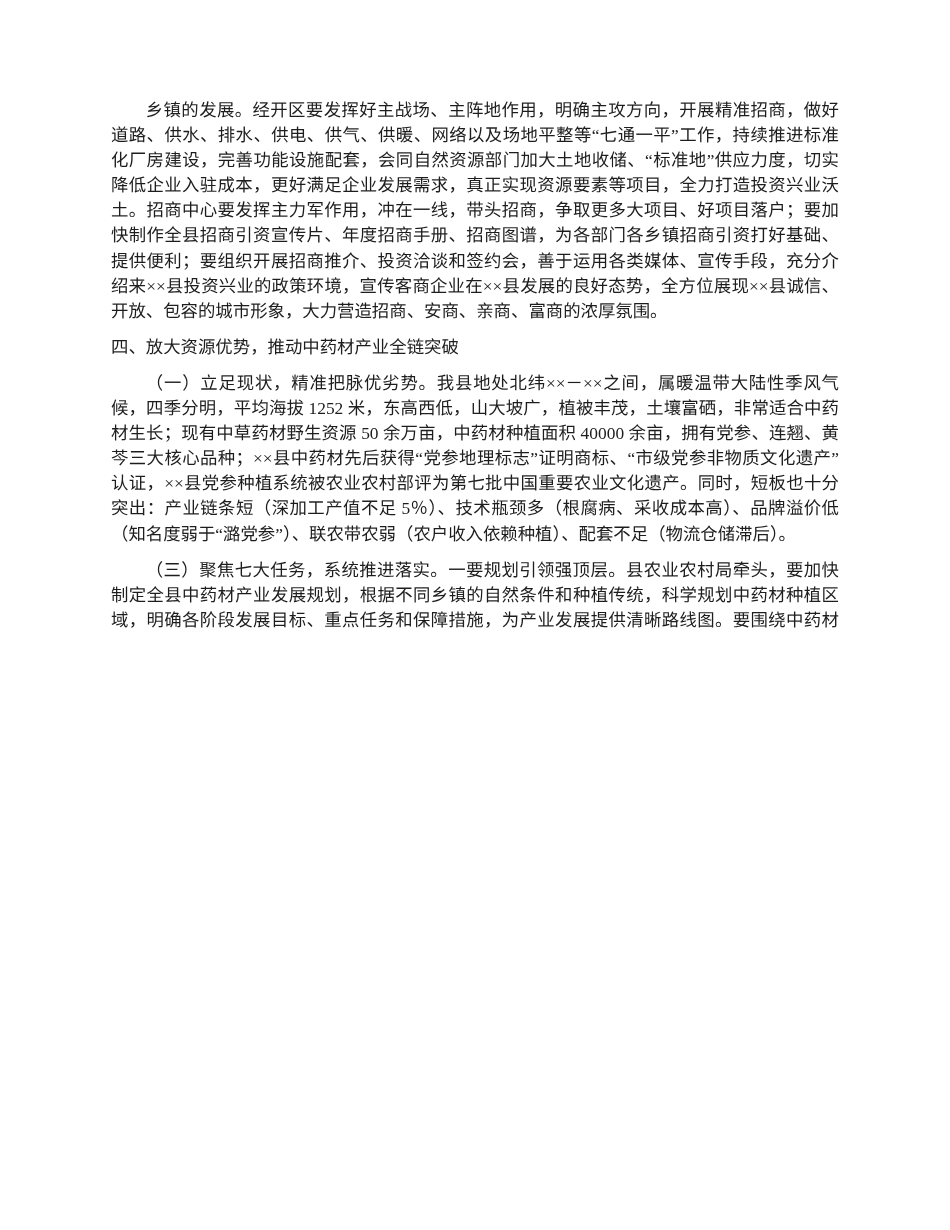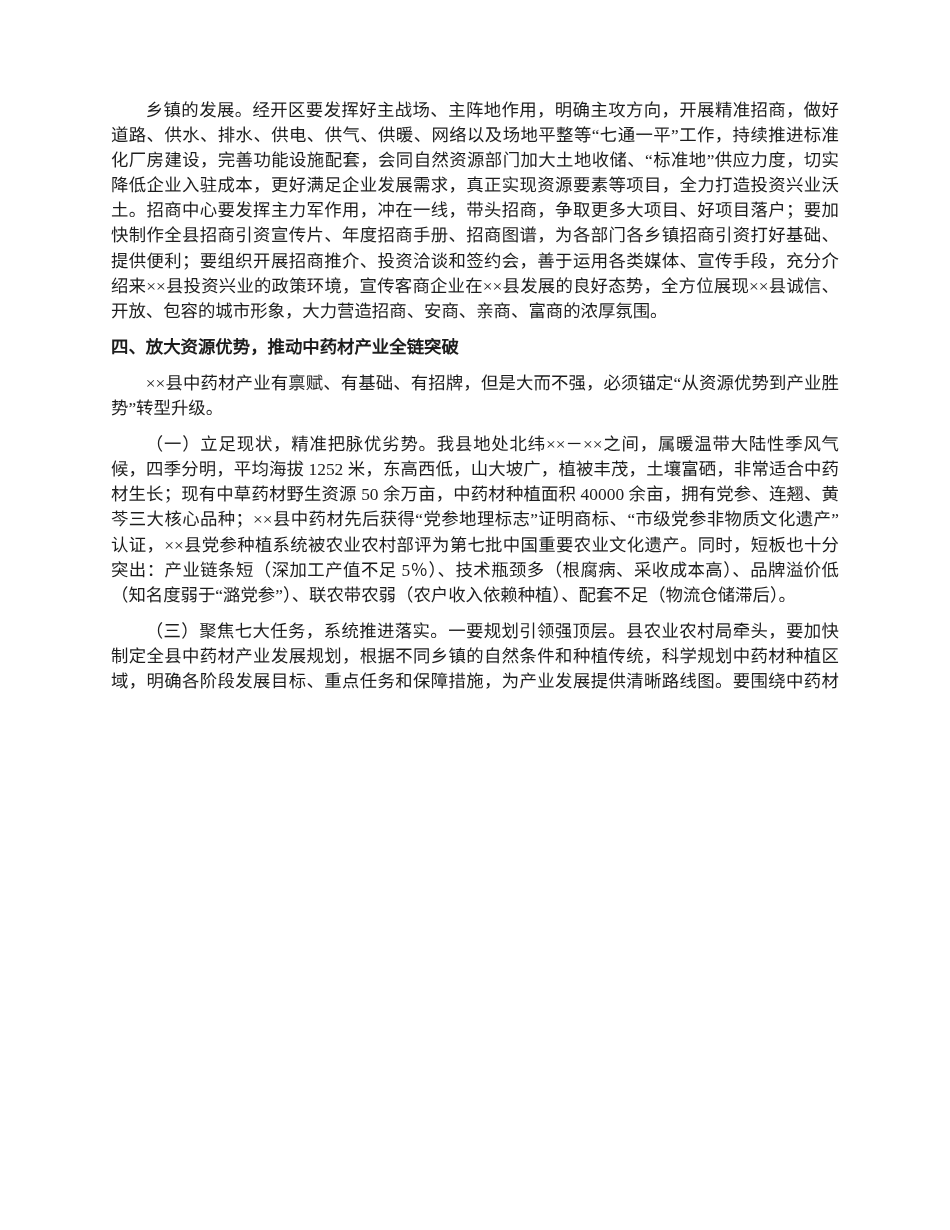--- a/index.html
+++ b/index.html
@@ -42,40 +42,38 @@
   p.para + p.para {
     margin-top: 11px;
   }
 
   p.indent {
     text-indent: 2em;
   }
 
   p.heading {
     text-indent: 0;
-    font-weight: bold;
   }
 
   
   p.clipped {
     max-height: 76px;
     overflow: hidden;
   }
 </style>
 </head>
 <body>
 
 <div class="page">
   <div class="doc-body">
 
     <p class="para indent">乡镇的发展。经开区要发挥好主战场、主阵地作用，明确主攻方向，开展精准招商，做好道路、供水、排水、供电、供气、供暖、网络以及场地平整等“七通一平”工作，持续推进标准化厂房建设，完善功能设施配套，会同自然资源部门加大土地收储、“标准地”供应力度，切实降低企业入驻成本，更好满足企业发展需求，真正实现资源要素等项目，全力打造投资兴业沃土。招商中心要发挥主力军作用，冲在一线，带头招商，争取更多大项目、好项目落户；要加快制作全县招商引资宣传片、年度招商手册、招商图谱，为各部门各乡镇招商引资打好基础、提供便利；要组织开展招商推介、投资洽谈和签约会，善于运用各类媒体、宣传手段，充分介绍来××县投资兴业的政策环境，宣传客商企业在××县发展的良好态势，全方位展现××县诚信、开放、包容的城市形象，大力营造招商、安商、亲商、富商的浓厚氛围。</p>
 
     <p class="para heading">四、放大资源优势，推动中药材产业全链突破</p>
 
-    <p class="para indent">××县中药材产业有禀赋、有基础、有招牌，但是大而不强，必须锚定“从资源优势到产业胜势”转型升级。</p>
 
     <p class="para indent">（一）立足现状，精准把脉优劣势。我县地处北纬××－××之间，属暖温带大陆性季风气候，四季分明，平均海拔 1252 米，东高西低，山大坡广，植被丰茂，土壤富硒，非常适合中药材生长；现有中草药材野生资源 50 余万亩，中药材种植面积 40000 余亩，拥有党参、连翘、黄芩三大核心品种；××县中药材先后获得“党参地理标志”证明商标、“市级党参非物质文化遗产”认证，××县党参种植系统被农业农村部评为第七批中国重要农业文化遗产。同时，短板也十分突出：产业链条短（深加工产值不足 5％）、技术瓶颈多（根腐病、采收成本高）、品牌溢价低（知名度弱于“潞党参”）、联农带农弱（农户收入依赖种植）、配套不足（物流仓储滞后）。</p>
 
 
     <p class="para indent clipped">（三）聚焦七大任务，系统推进落实。一要规划引领强顶层。县农业农村局牵头，要加快制定全县中药材产业发展规划，根据不同乡镇的自然条件和种植传统，科学规划中药材种植区域，明确各阶段发展目标、重点任务和保障措施，为产业发展提供清晰路线图。要围绕中药材产业全链条发展，制定支持政策，充分调动农户种植积极性，提高深加工项目招引竞争力。根据工作需要，可以组建工作专班，由县政府分管副县长挂帅，必要的话可以由我担任组长，统筹协调推动中药材产业发展。二要科技赋能提标准。支持建设中药材种苗繁育基地，培育抗病种苗，明确种植、施肥、病虫害防治等环节的技术要求，开展技术培训和示范推广，推动中药材种植标准化。要引进机械化采收设备，降低人工成本，提高采收效率。要积极探索“数字＋”“智慧＋”，搭建智慧农业服务平台，整合各方资源，实现病虫害防治、农资直购等线上服务。三要补链深加工突围。支持××等企业发展；瞄准行业龙头企业，开展精准招商，引进一批技术先进、带动力强的深加工项目；加强与科研院所、高校的合作，推动中药材精深加工技术研发应用推广，不断延伸产业链条，提升产业附加值和竞争力。四要品牌营销双驱动。充分挖掘我县中药材文化内涵，加大商标、非遗、认证等申报力度，加强品牌策划宣传，用好线上线下渠道，以“××参”为核心，打造“××党参”“××连翘”等高端中药材品牌 IP。要拓展多元销售渠道，比如在全球规模最大的中药材交易中心亳州设立直销窗口，展示和销售我县优质中药材产品；发挥电商平台作用，与抖音等直播平台合作，建设直播基地，培养专业直播带货团队，多措并举拓宽销售渠道，提升品牌影响力和市场占有率。五要联农带农共增收。推行“订单保底＋入股分红”模式，引导中药材加工企业、合作社与农户签订订单，以保底价格收购，鼓励农</p>
 
   </div>
 </div>
 
 </body></html>

